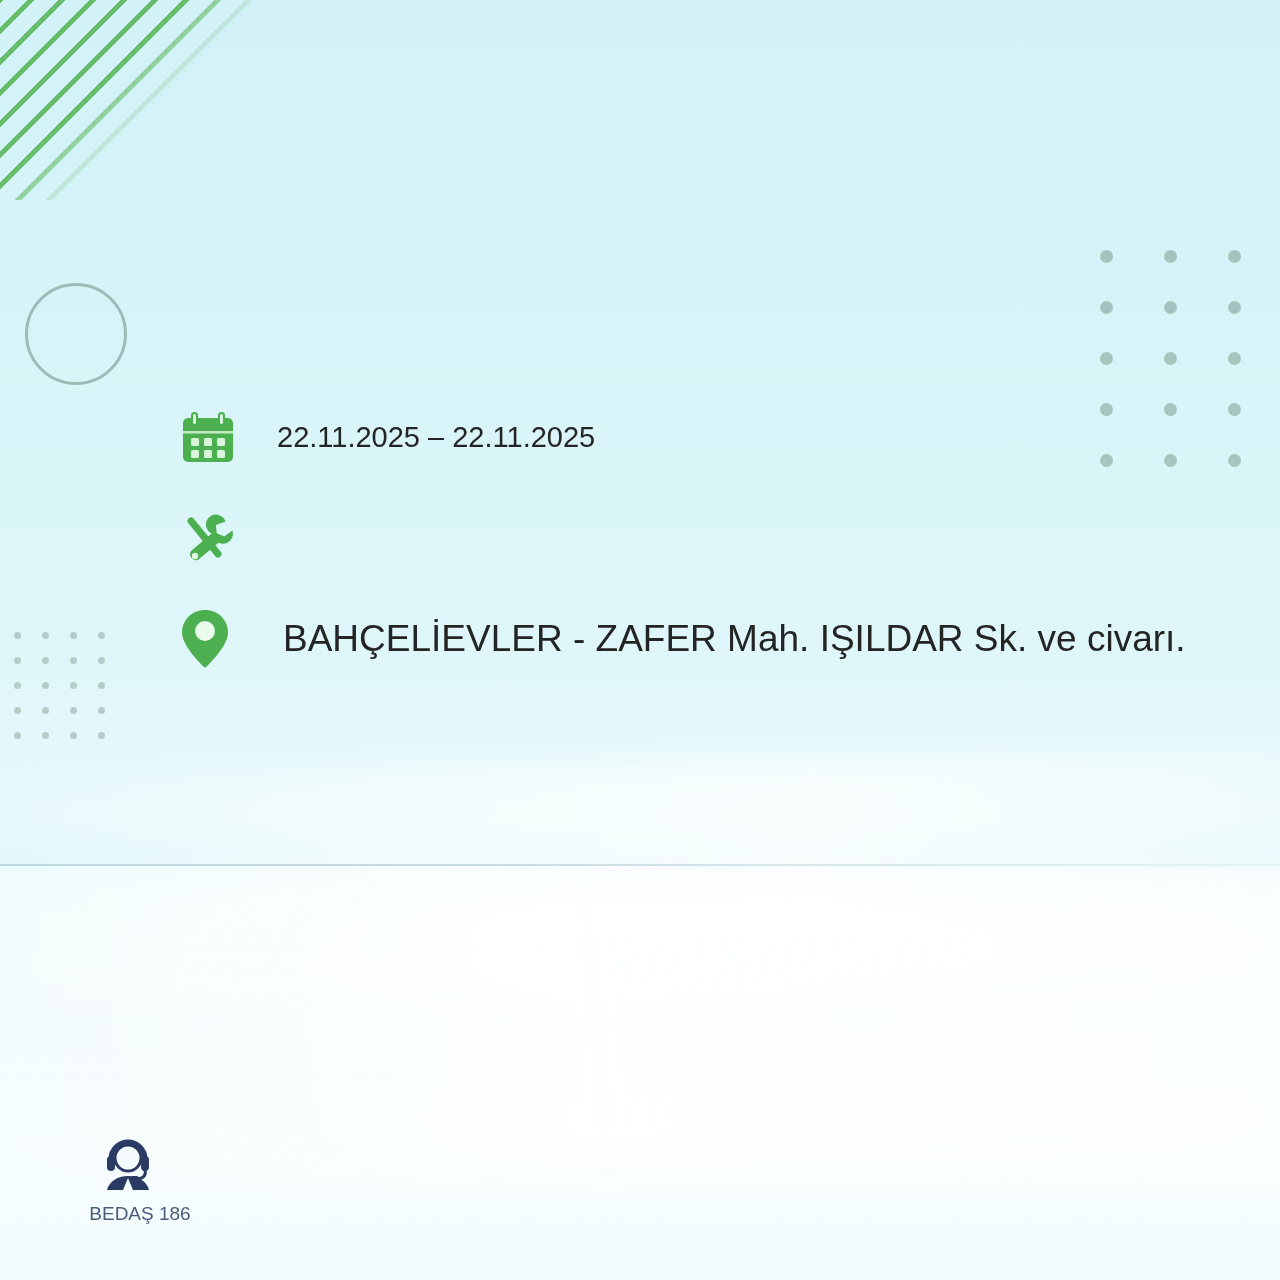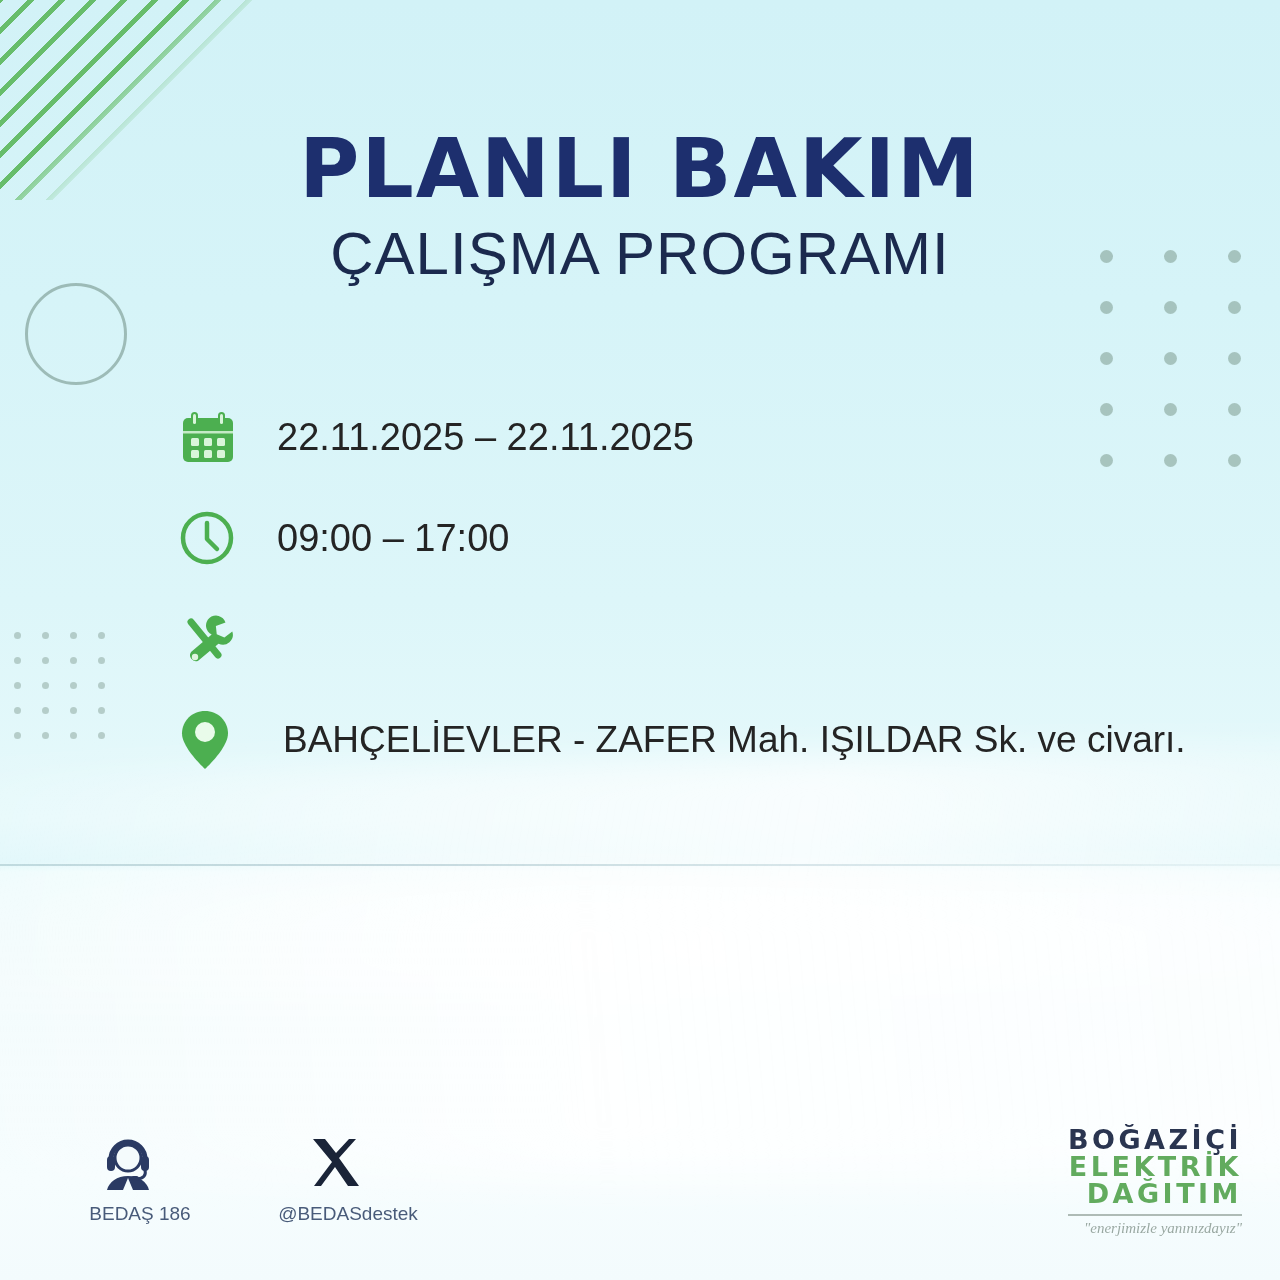--- a/index.html
+++ b/index.html
@@ -142,21 +142,21 @@
   .info-icon {
     width: 66px;
     min-width: 66px;
     height: 66px;
     display: flex;
     align-items: center;
     justify-content: flex-start;
   }
   .info-text {
     margin-left: 33px;
-    font-size: 38px;
+    font-size: 29px;
     color: #242424;
     font-family: "Liberation Sans", sans-serif;
     white-space: nowrap;
     letter-spacing: 0px;
   }
   .info-text.addr { font-size: 37px; margin-left: 39px; }
 
   
   .footer {
     position: absolute;
@@ -271,24 +271,20 @@
       <span style="left: 0px; top: 75px;"></span>
       <span style="left: 28px; top: 75px;"></span>
       <span style="left: 56px; top: 75px;"></span>
       <span style="left: 84px; top: 75px;"></span>
       <span style="left: 0px; top: 100px;"></span>
       <span style="left: 28px; top: 100px;"></span>
       <span style="left: 56px; top: 100px;"></span>
       <span style="left: 84px; top: 100px;"></span>
     </div>
 
-  <div class="headline">
-    <div class="title-main">PLANLI BAKIM</div>
-    <div class="title-sub">ÇALIŞMA PROGRAMI</div>
-  </div>
 
   <div class="info-list">
 
     <div class="info-row">
       <div class="info-icon">
         <svg width="60" height="60" viewBox="0 0 60 60">
           <rect x="13" y="5" width="7" height="14" rx="3.5" fill="#4caf50"></rect>
           <rect x="40" y="5" width="7" height="14" rx="3.5" fill="#4caf50"></rect>
           <rect x="5" y="11" width="50" height="44" rx="5" fill="#4caf50"></rect>
           <rect x="15" y="7" width="3" height="10" rx="1.5" fill="#d9f5da"></rect>
@@ -300,29 +296,20 @@
             <rect x="39" y="31" width="8" height="8" rx="1.5"></rect>
             <rect x="13" y="43" width="8" height="8" rx="1.5"></rect>
             <rect x="26" y="43" width="8" height="8" rx="1.5"></rect>
             <rect x="39" y="43" width="8" height="8" rx="1.5"></rect>
           </g>
         </svg>
       </div>
       <div class="info-text">22.11.2025 – 22.11.2025</div>
     </div>
 
-    <div class="info-row">
-      <div class="info-icon">
-        <svg width="58" height="58" viewBox="0 0 58 58">
-          <circle cx="29" cy="29" r="24" fill="none" stroke="#4caf50" stroke-width="4.5"></circle>
-          <path d="M29 14 L29 30 L39 40" fill="none" stroke="#4caf50" stroke-width="4.5" stroke-linecap="round" stroke-linejoin="round"></path>
-        </svg>
-      </div>
-      <div class="info-text">09:00 – 17:00</div>
-    </div>
 
     <div class="info-row">
       <div class="info-icon">
         <svg width="58" height="58" viewBox="0 0 58 58">
           <g stroke="#4caf50" stroke-width="7" stroke-linecap="round" fill="none">
             <path d="M13 12 L40 45"></path>
           </g>
           <path d="M45 10 a10 10 0 1 0 -12 14 L15 44 a6 6 0 0 0 8 8 L41 32 a10 10 0 0 0 12 -14 l-7 7 -8 -2 -2 -8 z" fill="#4caf50" transform="rotate(8 29 29)"></path>
           <circle cx="17" cy="47" r="3.2" fill="#dff5df"></circle>
         </svg>
@@ -355,34 +342,19 @@
             <rect x="10" y="24" width="8" height="15" rx="4" fill="#2a3a63"></rect>
             <rect x="44" y="24" width="8" height="15" rx="4" fill="#2a3a63"></rect>
             <path d="M48 38 q2 8 -8 9" fill="none" stroke="#2a3a63" stroke-width="3" stroke-linecap="round"></path>
             <rect x="34" y="44" width="8" height="5" rx="2.5" fill="#2a3a63"></rect>
           </svg>
         </div>
         <div class="contact-label">BEDAŞ 186</div>
       </div>
 
 
-      <div class="contact">
-        <div class="contact-glyph">
-          <svg width="58" height="58" viewBox="0 0 58 58">
-            <path d="M6 5 L25 28 L7 52 L14 52 L28 33 L41 52 L52 52 L32 24 L49 5 L42 5 L29 19 L18 5 Z" fill="#1a2438"></path>
-          </svg>
-        </div>
-        <div class="contact-label">@BEDASdestek</div>
-      </div>
-
-    </div>
-
-    <div class="brand">
-      <div class="brand-row brand-dark">BOĞAZİÇİ</div>
-      <div class="brand-row brand-green">ELEKTRİK</div>
-      <div class="brand-row brand-green">DAĞITIM</div>
-      <div class="brand-rule"></div>
-      <div class="brand-tag">"enerjimizle yanınızdayız"</div>
-    </div>
+
+    </div>
+
 
   </div>
 
 </div>
 
 </body></html>

